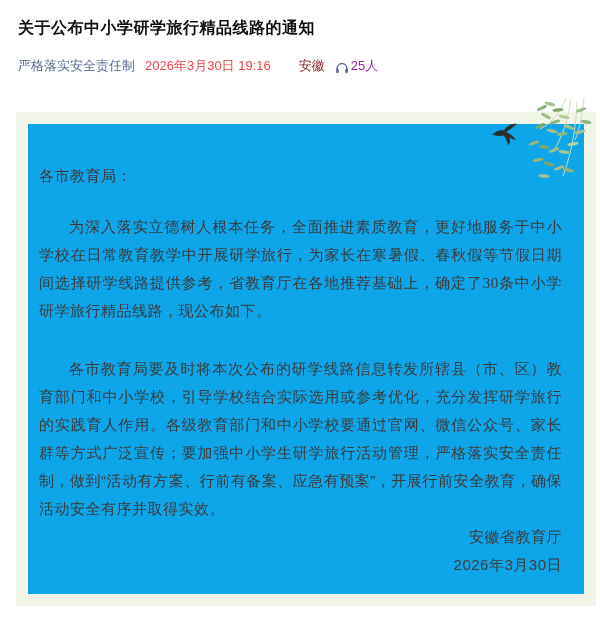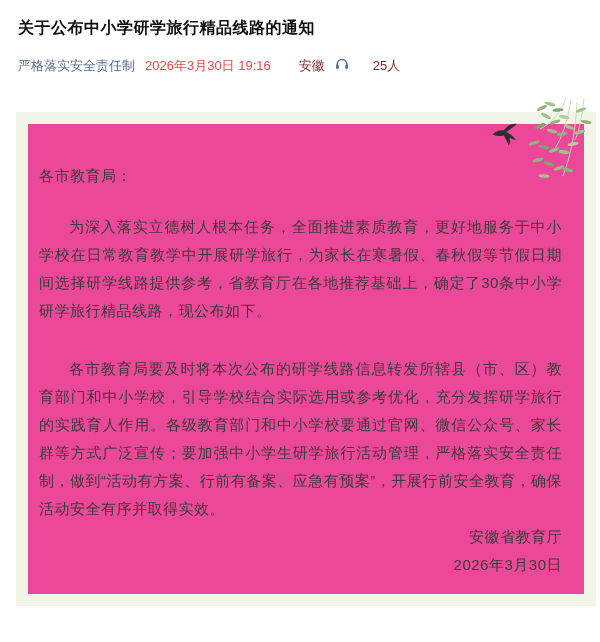--- a/index.html
+++ b/index.html
@@ -26,45 +26,44 @@
     font-size: 13px;
     line-height: 18px;
     display: flex;
     align-items: center;
     white-space: nowrap;
   }
   .meta-account { color: #576b95; cursor: pointer; }
   .meta-date { color: #ef4444; margin-left: 10px; }
   .meta-location { color: #7f1d1d; margin-left: 28px; }
   .meta-listen {
-    color: #7f1d1d;
+    color: #a21caf;
     margin-left: 10px;
     display: inline-flex;
-    align-items: flex-start;
-    gap: 22px;
+    align-items: flex-end;
   }
   .meta-listen svg { margin-right: 2px; display: block; }
 
   .letter-wrap {
     position: relative;
     margin: 37px 4px 0 16px;
     border: 12px solid #f1f5e7;
-    background: #ec4899;
+    background: #0ea5e9;
   }
   .letter {
     padding: 38px 22px 15px 11px;
     font-size: 15px;
     line-height: 28px;
     color: #3b3b3b;
     letter-spacing: 0.5px;
     text-align: justify;
   }
   .letter p.salutation { margin-bottom: 23px; }
   .letter p.body-para { text-indent: 2em; }
-  .letter p.para-1 { margin-bottom: 30px; }
+  .letter p.para-1 { margin-bottom: 30px; font-family: Liberation Serif, serif; }
   .letter p.para-2 { }
   .letter p.sign { text-align: right; }
 
   .decor {
     position: absolute;
     top: -26px;
     right: -14px;
     width: 122px;
     height: 98px;
     pointer-events: none;

